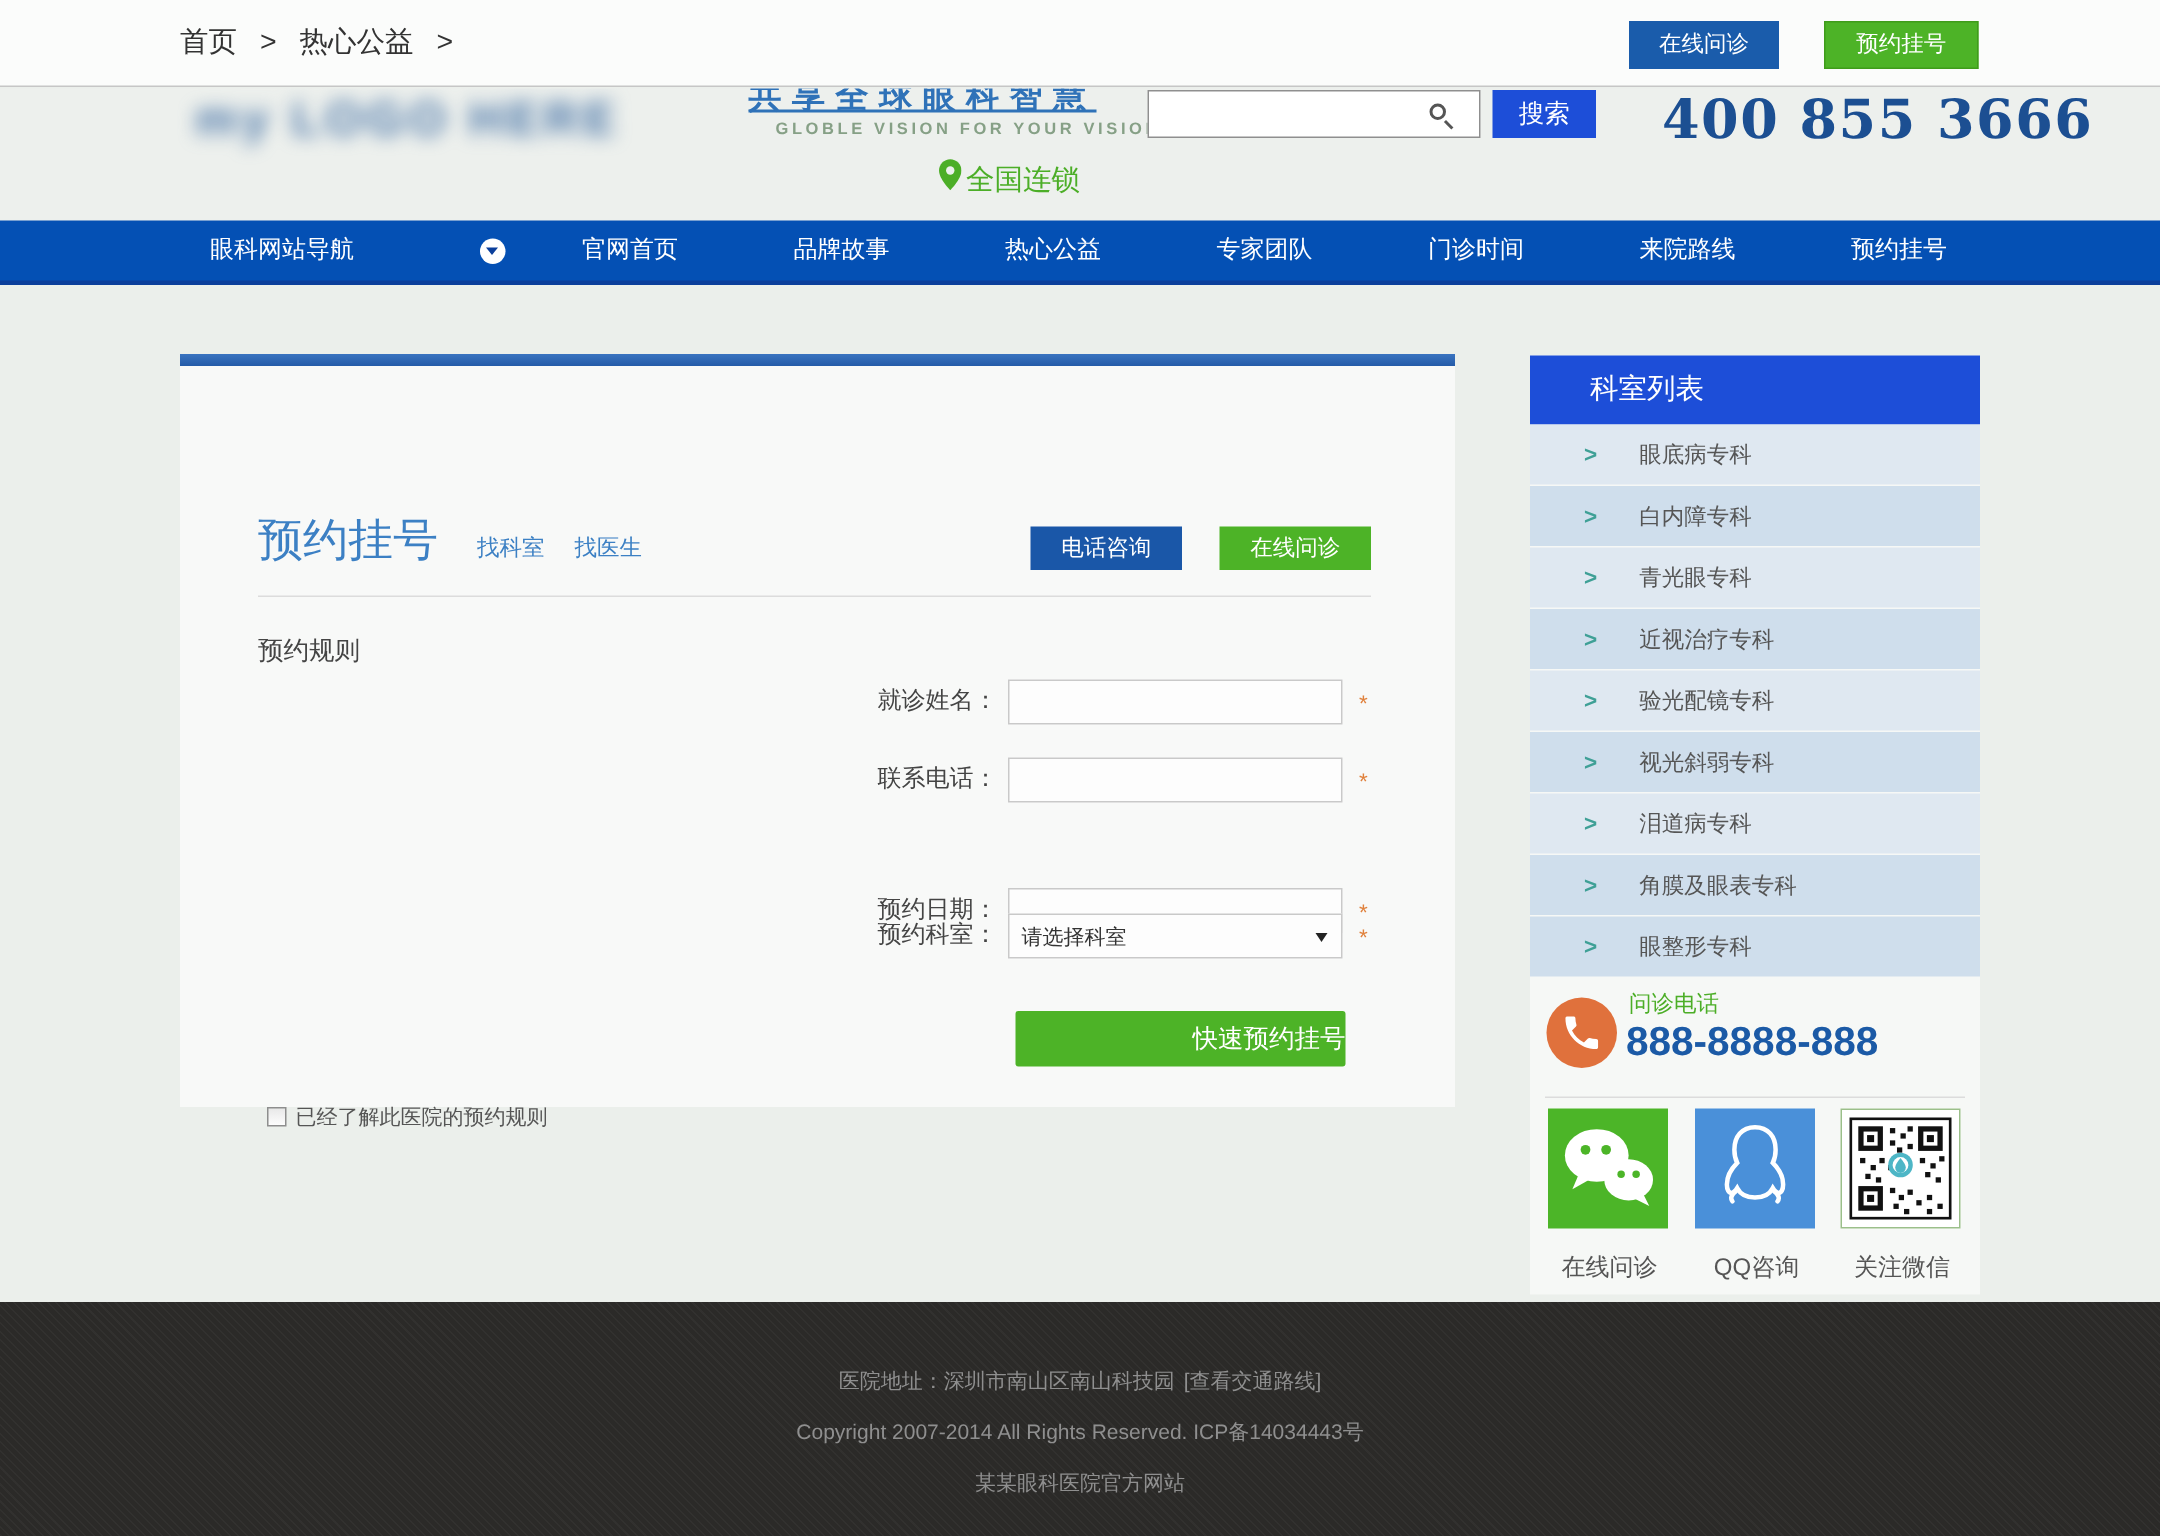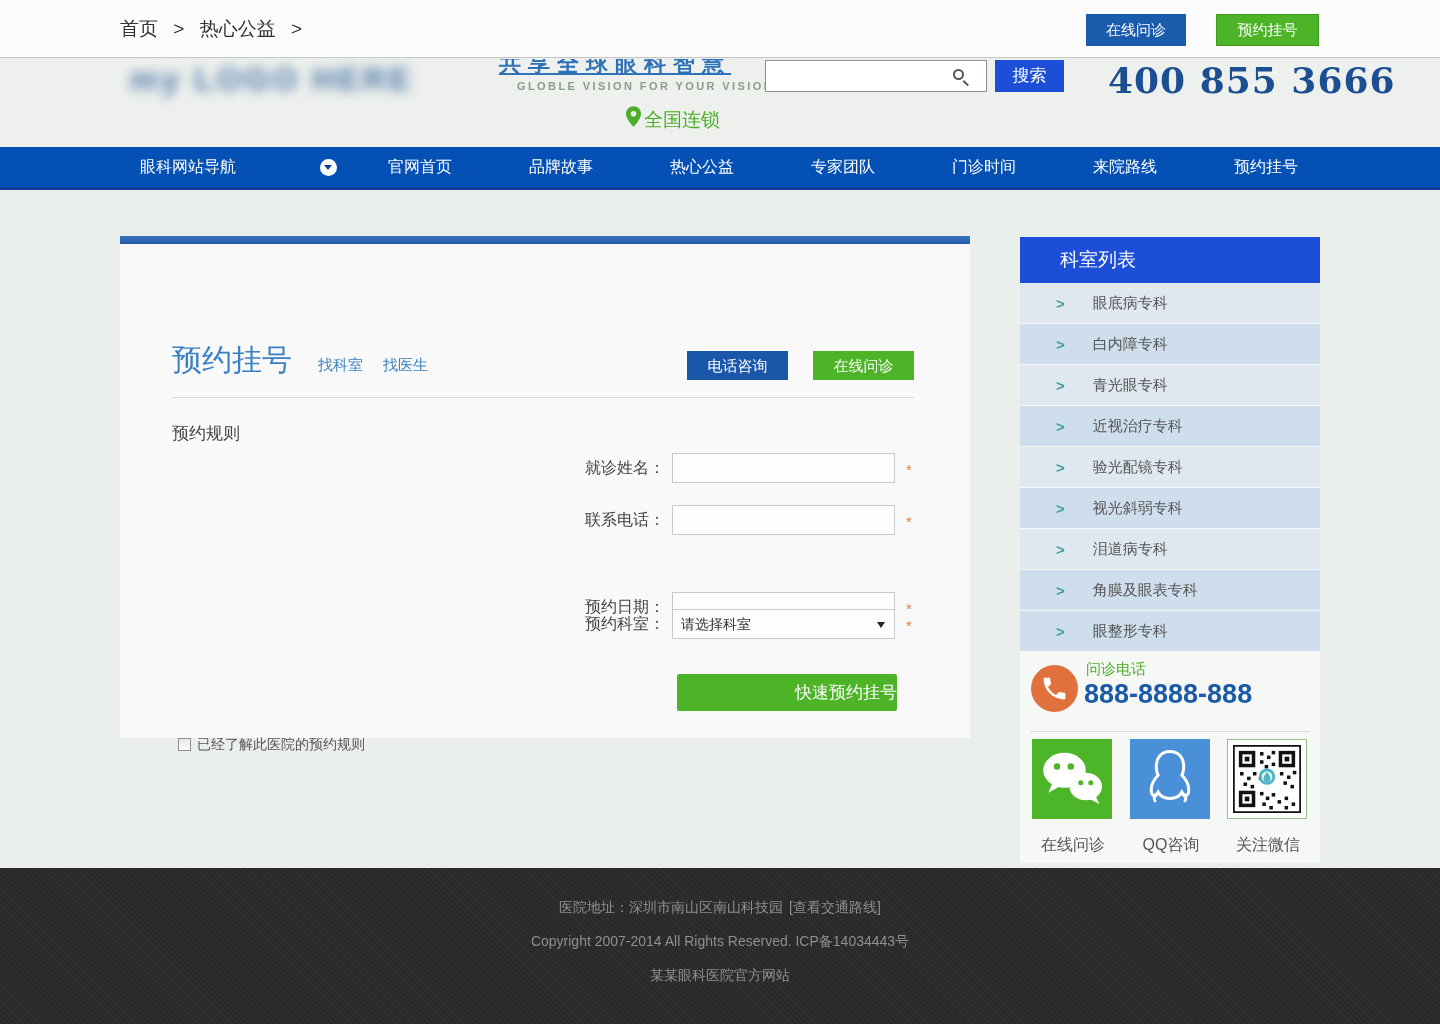--- a/index.html
+++ b/index.html
@@ -88,21 +88,21 @@
   .ch-icon { width:80px; height:80px; position:relative; }
   .ch-icon.wechat { background:#4cb528; }
   .ch-icon.qq { background:#4a90d9; }
   .ch-icon.qr { background:#fff; border:1px solid #9bbf8a; padding:5px; }
   .ch-label { margin-top:16px; font-size:16px; color:#555; white-space:nowrap; }
 
   
   .footer { position:absolute; left:0; top:868px; width:1440px; height:156px; background:#2b2a28;
     background-image:repeating-linear-gradient(45deg, rgba(255,255,255,.03) 0 1px, transparent 1px 4px); color:#8f8f8f; text-align:center; font-size:14px; }
   .footer p { margin:0; }
-  .f-line1 { padding-top:31px; }
+  .f-line1 { padding-top:44px; }
   .f-line2 { padding-top:16px; }
   .f-line3 { padding-top:16px; }
   .traffic-link { cursor:pointer; margin-left:6px; }
 </style>
 </head>
 <body>
 
 <div class="topbar">
   <div class="breadcrumb">
     <span class="crumb">首页</span>

